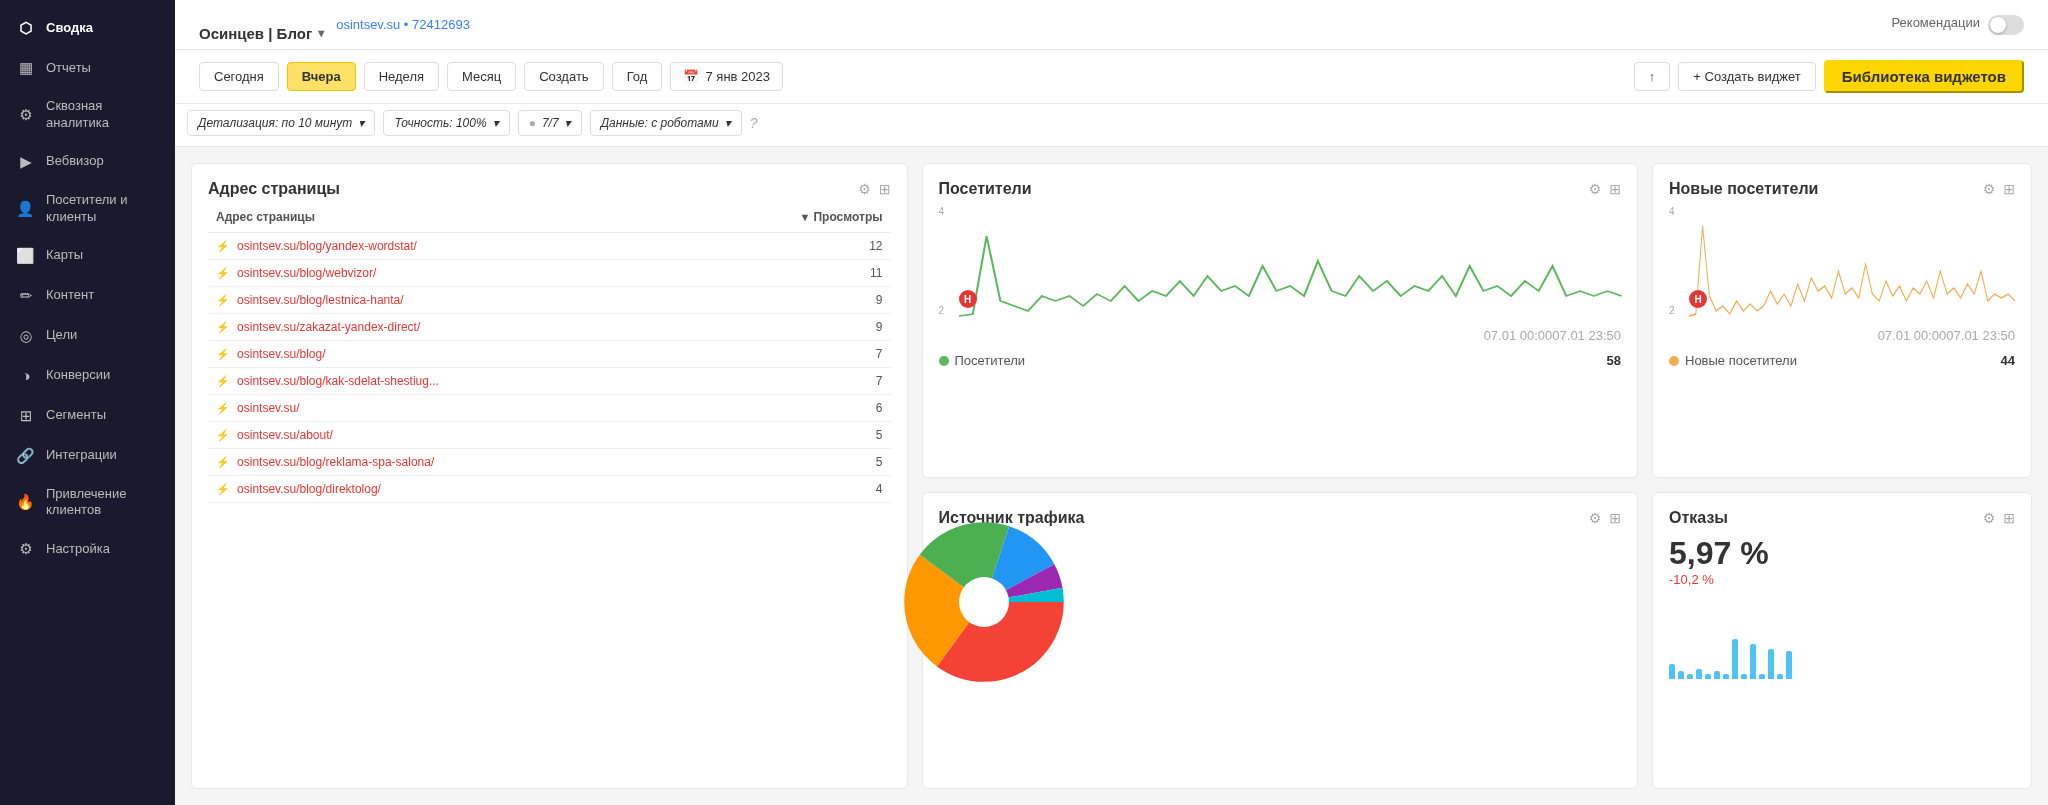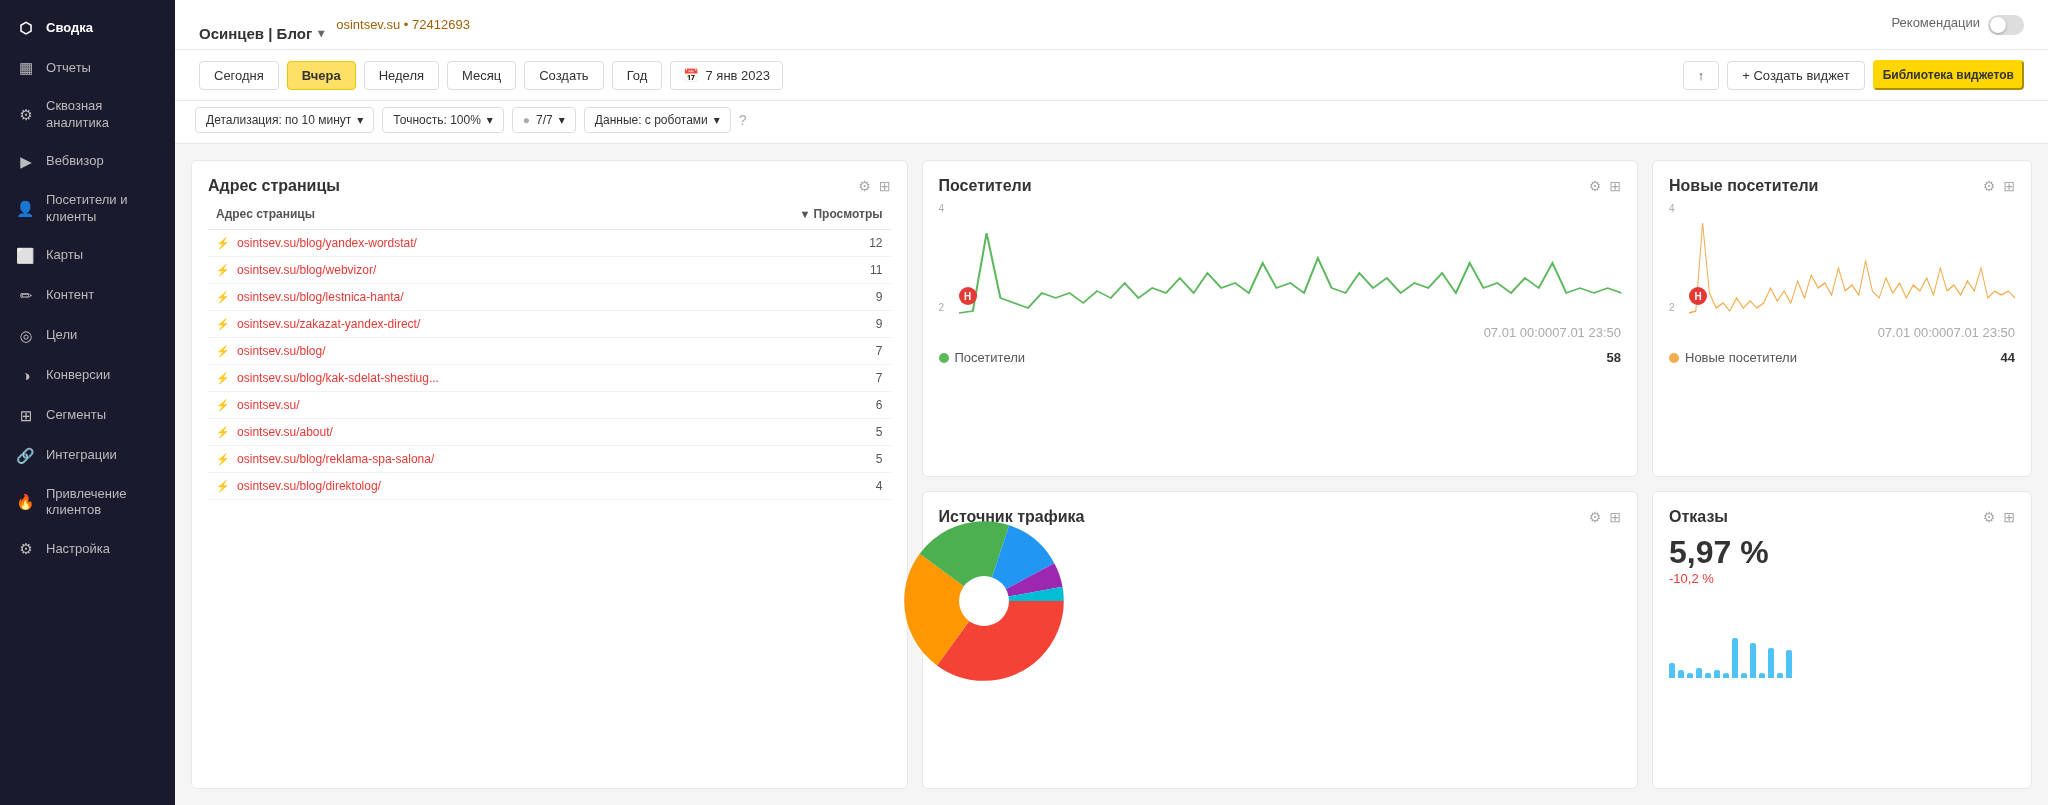--- a/index.html
+++ b/index.html
@@ -13,38 +13,38 @@
     .sidebar-label { font-size: 13px; line-height: 1.3; }
 
     
     .main { flex: 1; display: flex; flex-direction: column; overflow: hidden; background: #f5f5f5; }
 
     
     .topbar { background: #fff; padding: 0 24px; height: 50px; display: flex; align-items: center; justify-content: space-between; border-bottom: 1px solid #e8e8e8; }
     .topbar-left { display: flex; align-items: center; gap: 12px; }
     .site-selector { display: flex; align-items: center; gap: 6px; font-size: 15px; font-weight: 600; color: #333; cursor: pointer; margin-top: 17px; }
     .site-selector .chevron { font-size: 12px; color: #666; }
-    .site-id { color: #a16207; font-size: 13px; font-weight: 400; }
+    .site-id { color: #3b82f6; font-size: 13px; font-weight: 400; }
     .topbar-right { display: flex; align-items: flex-start; gap: 8px; }
     .toggle-label { font-size: 13px; color: #666; }
     .toggle { width: 36px; height: 20px; background: #ddd; border-radius: 10px; position: relative; cursor: pointer; }
     .toggle::after { content: ''; position: absolute; width: 16px; height: 16px; background: #fff; border-radius: 50%; top: 2px; left: 2px; transition: left 0.2s; box-shadow: 0 1px 3px rgba(0,0,0,0.3); }
 
     
     .toolbar { background: #fff; padding: 10px 24px; display: flex; align-items: center; gap: 8px; border-bottom: 1px solid #e8e8e8; flex-wrap: wrap; }
     .toolbar-right { margin-left: auto; display: flex; align-items: center; gap: 8px; }
     .btn { padding: 6px 14px; border-radius: 4px; border: 1px solid #ddd; background: #fff; cursor: pointer; font-size: 13px; color: #333; }
     .btn.active { background: #ffe066; border-color: #e6c800; font-weight: 600; color: #333; }
-    .btn-yellow { background: #ffd600; border-color: #ffd600; color: #333; font-weight: 600; padding: 6px 8px; border-radius: 4px; cursor: pointer; font-size: 12px; }
+    .btn-yellow { background: #ffd600; border-color: #ffd600; color: #333; font-weight: 600; padding: 6px 16px; border-radius: 4px; cursor: pointer; font-size: 15px; }
     .btn-outline { border: 1px solid #ddd; background: #fff; display: flex; align-items: center; gap: 6px; }
     .date-btn { display: flex; align-items: center; gap: 6px; padding: 6px 12px; border: 1px solid #ddd; background: #fff; border-radius: 4px; cursor: pointer; font-size: 13px; }
     .filter-btn { display: flex; align-items: center; gap: 6px; padding: 5px 10px; border: 1px solid #ddd; background: #fff; border-radius: 4px; cursor: pointer; font-size: 12px; color: #333; }
 
     
-    .toolbar2 { background: #fff; padding: 6px 20px 10px; display: flex; align-items: center; gap: 8px; border-bottom: 1px solid #e8e8e8; }
+    .toolbar2 { background: #fff; padding: 6px 12px 10px; display: flex; align-items: center; gap: 8px; border-bottom: 1px solid #e8e8e8; font-style: italic; }
 
     
     .content { flex: 1; padding: 16px; overflow-y: auto; display: grid; grid-template-columns: 1fr 1fr 380px; grid-template-rows: auto auto; gap: 14px; }
 
     
     .widget { background: #fff; border-radius: 6px; border: 1px solid #e8e8e8; padding: 16px; position: relative; }
     .widget-header { display: flex; align-items: center; justify-content: space-between; margin-bottom: 8px; }
     .widget-title { font-size: 16px; font-weight: 600; color: #333; }
     .widget-actions { display: flex; align-items: center; gap: 8px; }
     .widget-action-icon { color: #aaa; cursor: pointer; font-size: 14px; }

